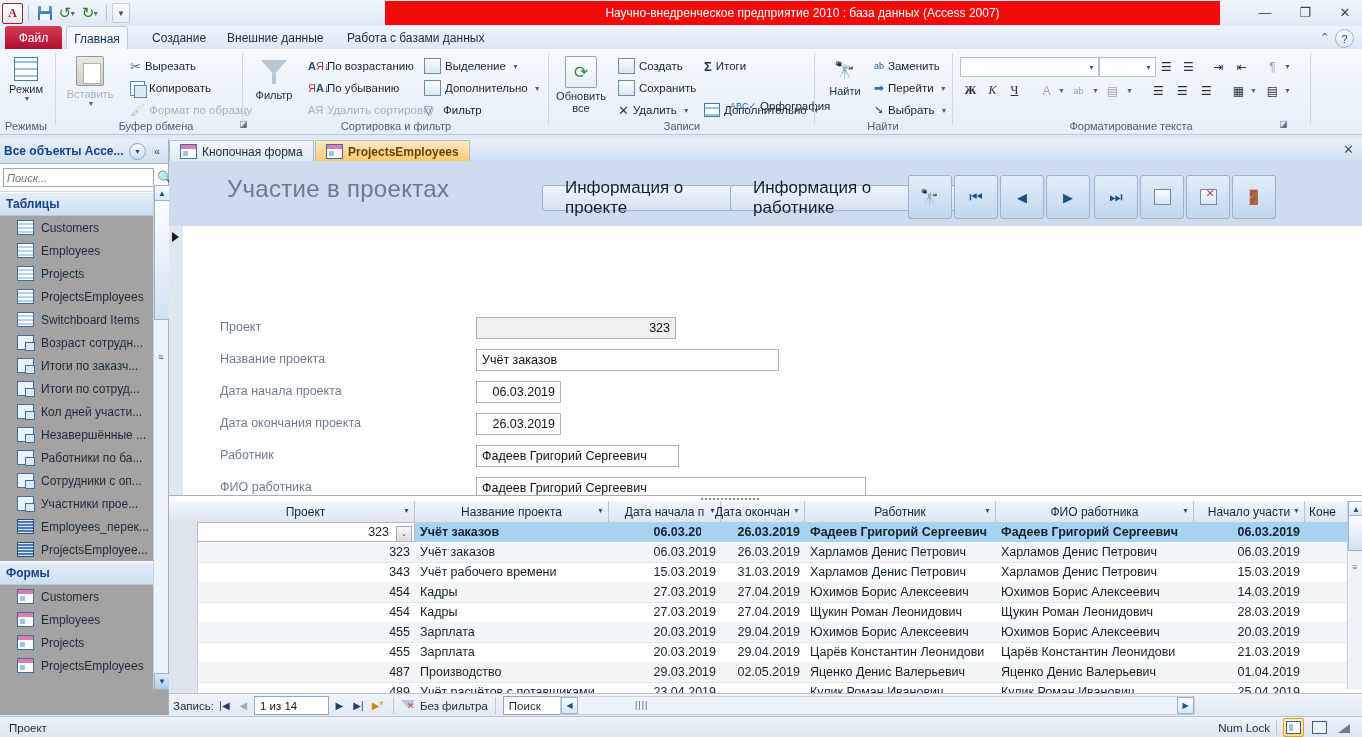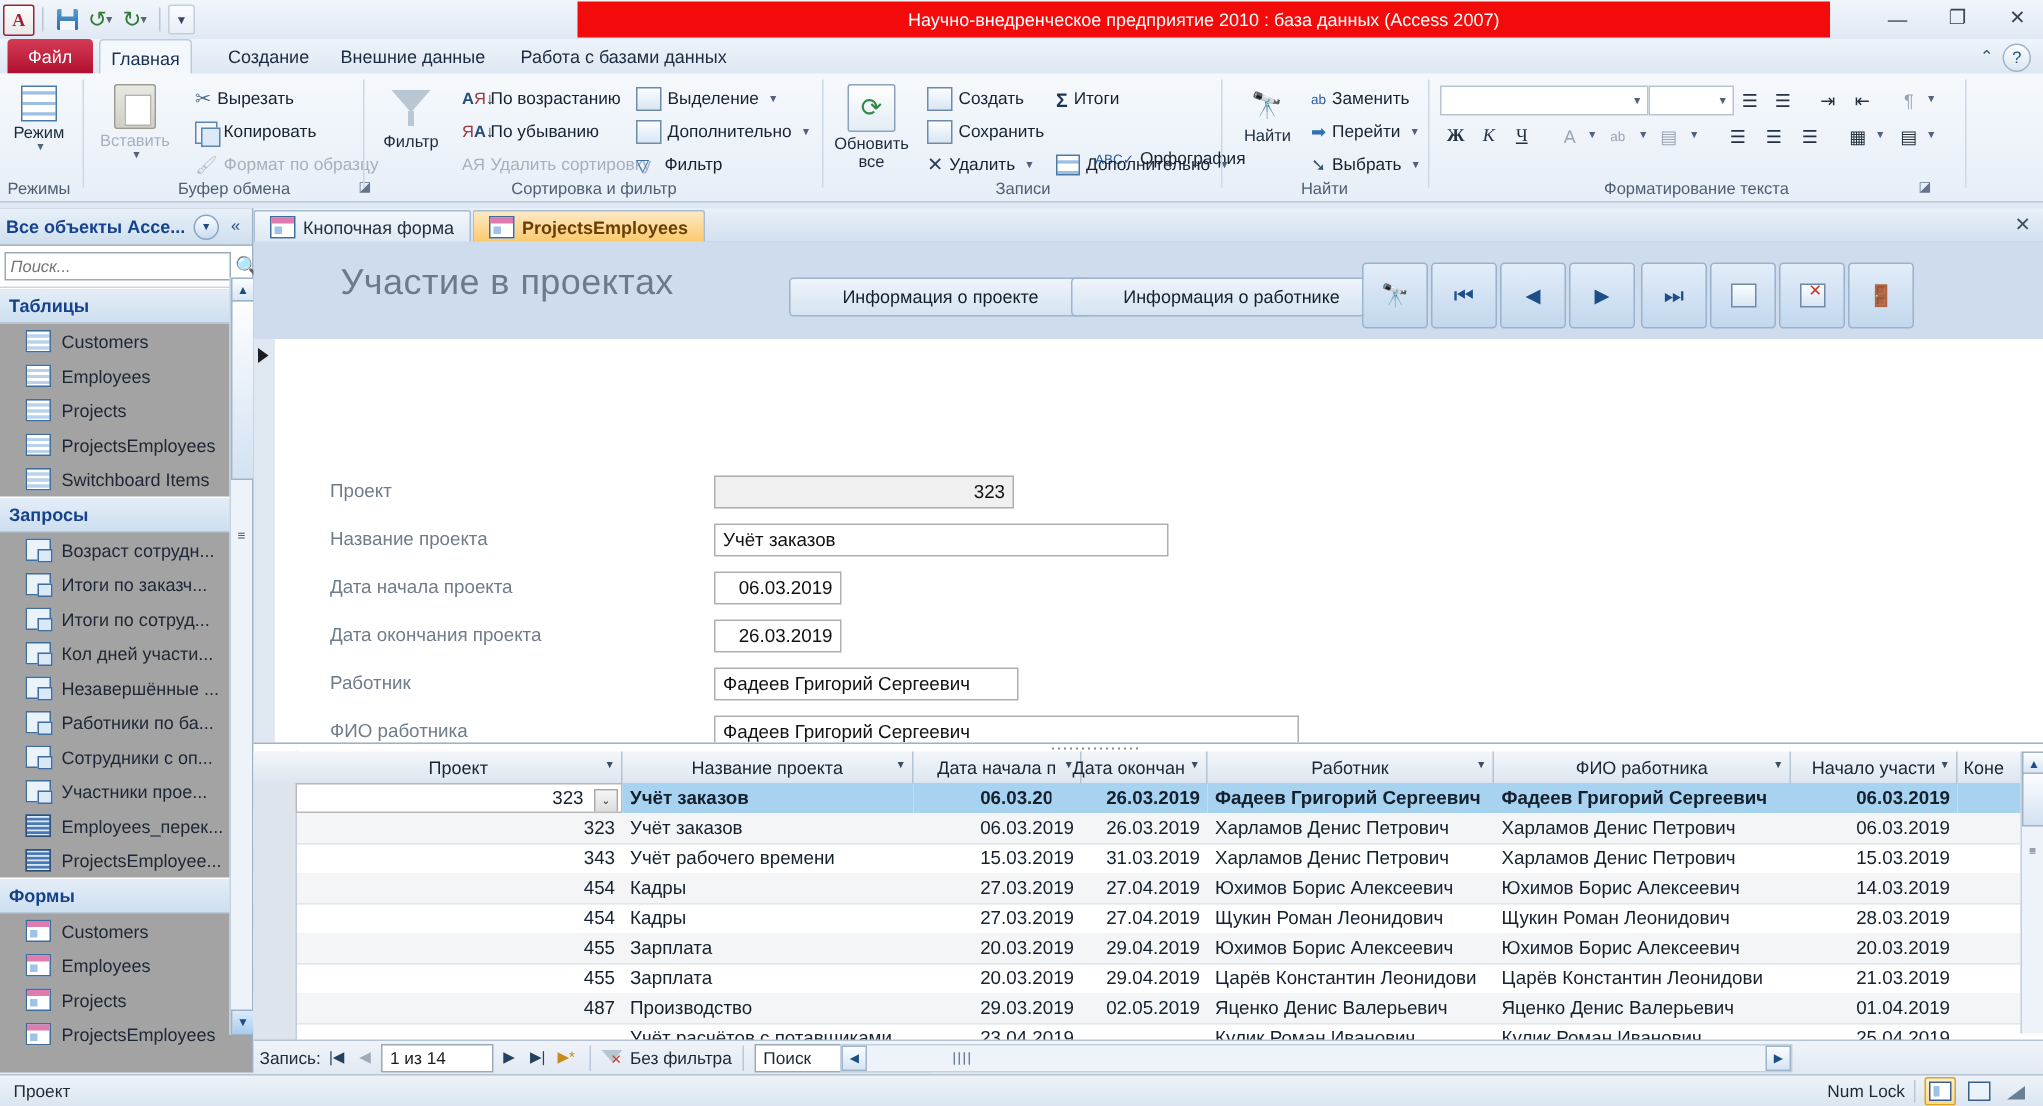--- a/index.html
+++ b/index.html
@@ -148,21 +148,21 @@
 
   
   .formarea{position:absolute;left:169px;top:161px;width:1193px;height:334px;background:#cfdced;overflow:hidden;}
   .selbar{position:absolute;left:0;top:65px;width:14px;height:269px;background:#dfe7f0;border-right:1px solid #b5c3d4;}
   .selbar .tri{position:absolute;left:3px;top:6px;width:0;height:0;border-top:5px solid transparent;
     border-bottom:5px solid transparent;border-left:7px solid #1c1c1c;}
   .fhdr{position:absolute;left:14px;top:0;width:1179px;height:65px;background:#cfdced;}
   .ftitle{position:absolute;left:44px;top:14px;font-size:24px;color:#6d7a88;letter-spacing:.3px;}
   .hbtn{position:absolute;top:24px;height:24px;background:linear-gradient(#eef4fb,#d5e3f2);
     border:1px solid #9db4cc;border-radius:3px;display:flex;align-items:center;justify-content:center;
-    font-size:12px;color:#14202e;padding:0 10px;}
+    font-size:17px;color:#14202e;padding:0 22px;margin-left:16px;}
   .navbtn{position:absolute;top:14px;width:42px;height:42px;background:linear-gradient(#e3edf9,#c2d7ee);
     border:1px solid #9ab2cc;border-radius:3px;display:flex;align-items:center;justify-content:center;}
   .fbody{position:absolute;left:14px;top:65px;width:1179px;height:269px;background:#fff;}
   .flabel{position:absolute;font-size:12.5px;color:#6f7c8b;}
   .finput{position:absolute;height:22px;border:1px solid #b0b0b0;background:#fff;display:flex;
     align-items:center;font-size:12.5px;color:#111;padding:0 5px;box-sizing:border-box;}
   .finput.gray{background:#f0f0f0;}
   .finput.right{justify-content:flex-end;}
 
   
@@ -478,24 +478,20 @@
         </div>
       <div class="nitem">
         <span class="tbl-ic"></span>
         <span>ProjectsEmployees</span>
         </div>
       <div class="nitem">
         <span class="tbl-ic"></span>
         <span>Switchboard Items</span>
         </div>
 
-      <div class="grphdr">
-        <span>Запросы</span>
-        <span class="ex">▲</span>
-      </div>
       <div class="nitem">
         <span class="qry-ic"></span>
         <span>Возраст сотрудн...</span>
         </div>
       <div class="nitem">
         <span class="qry-ic"></span>
         <span>Итоги по заказч...</span>
         </div>
       <div class="nitem">
         <span class="qry-ic"></span>
@@ -763,20 +759,21 @@
       <div class="dcell r" style="left:440px;width:112px;">29.03.2019</div>
       <div class="dcell r" style="left:532px;width:104px;">02.05.2019</div>
       <div class="dcell" style="left:636px;width:191px;">Яценко Денис Валерьевич</div>
       <div class="dcell" style="left:827px;width:198px;">Яценко Денис Валерьевич</div>
       <div class="dcell r" style="left:1025px;width:111px;">01.04.2019</div>
       <div class="dcell r" style="left:1136px;width:43px;"></div>
     </div>
 
     <div class="drow" style="top:186px;">
       <div class="dsel"></div>
+      <div class="dcell r" style="left:28px;width:218px;">489</div>
       <div class="dcell" style="left:246px;width:194px;">Учёт расчётов с потавщиками</div>
       <div class="dcell r" style="left:440px;width:112px;">23.04.2019</div>
       <div class="dcell r" style="left:532px;width:104px;"></div>
       <div class="dcell" style="left:636px;width:191px;">Кулик Роман Иванович</div>
       <div class="dcell" style="left:827px;width:198px;">Кулик Роман Иванович</div>
       <div class="dcell r" style="left:1025px;width:111px;">25.04.2019</div>
       <div class="dcell r" style="left:1136px;width:43px;"></div>
     </div>
 
     <div class="vscroll">

